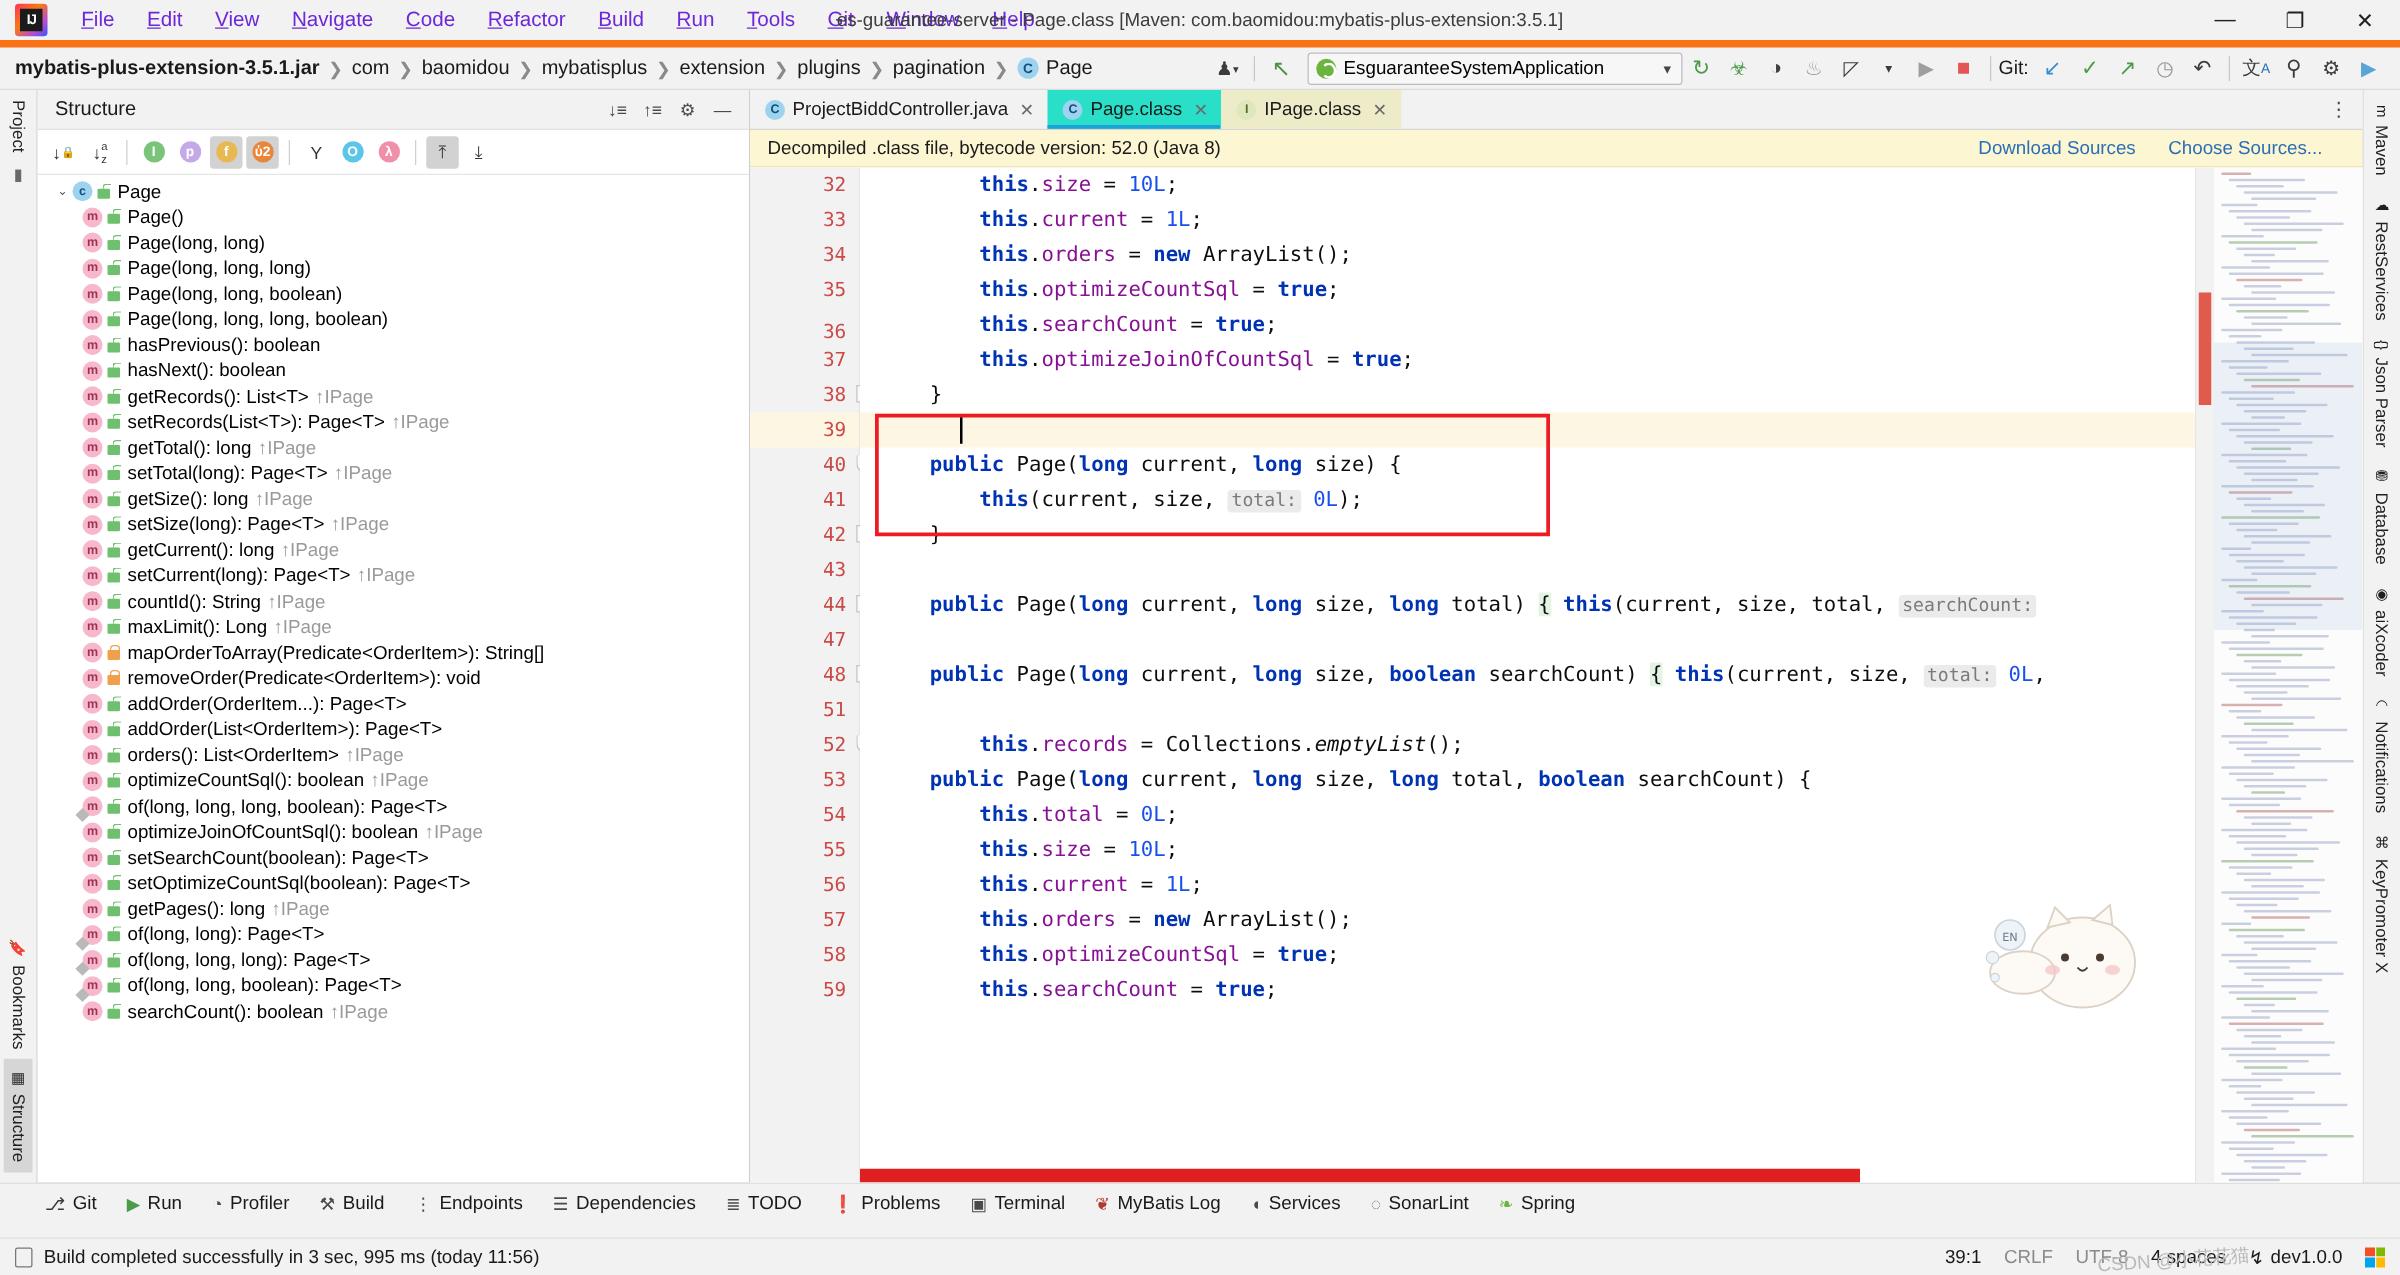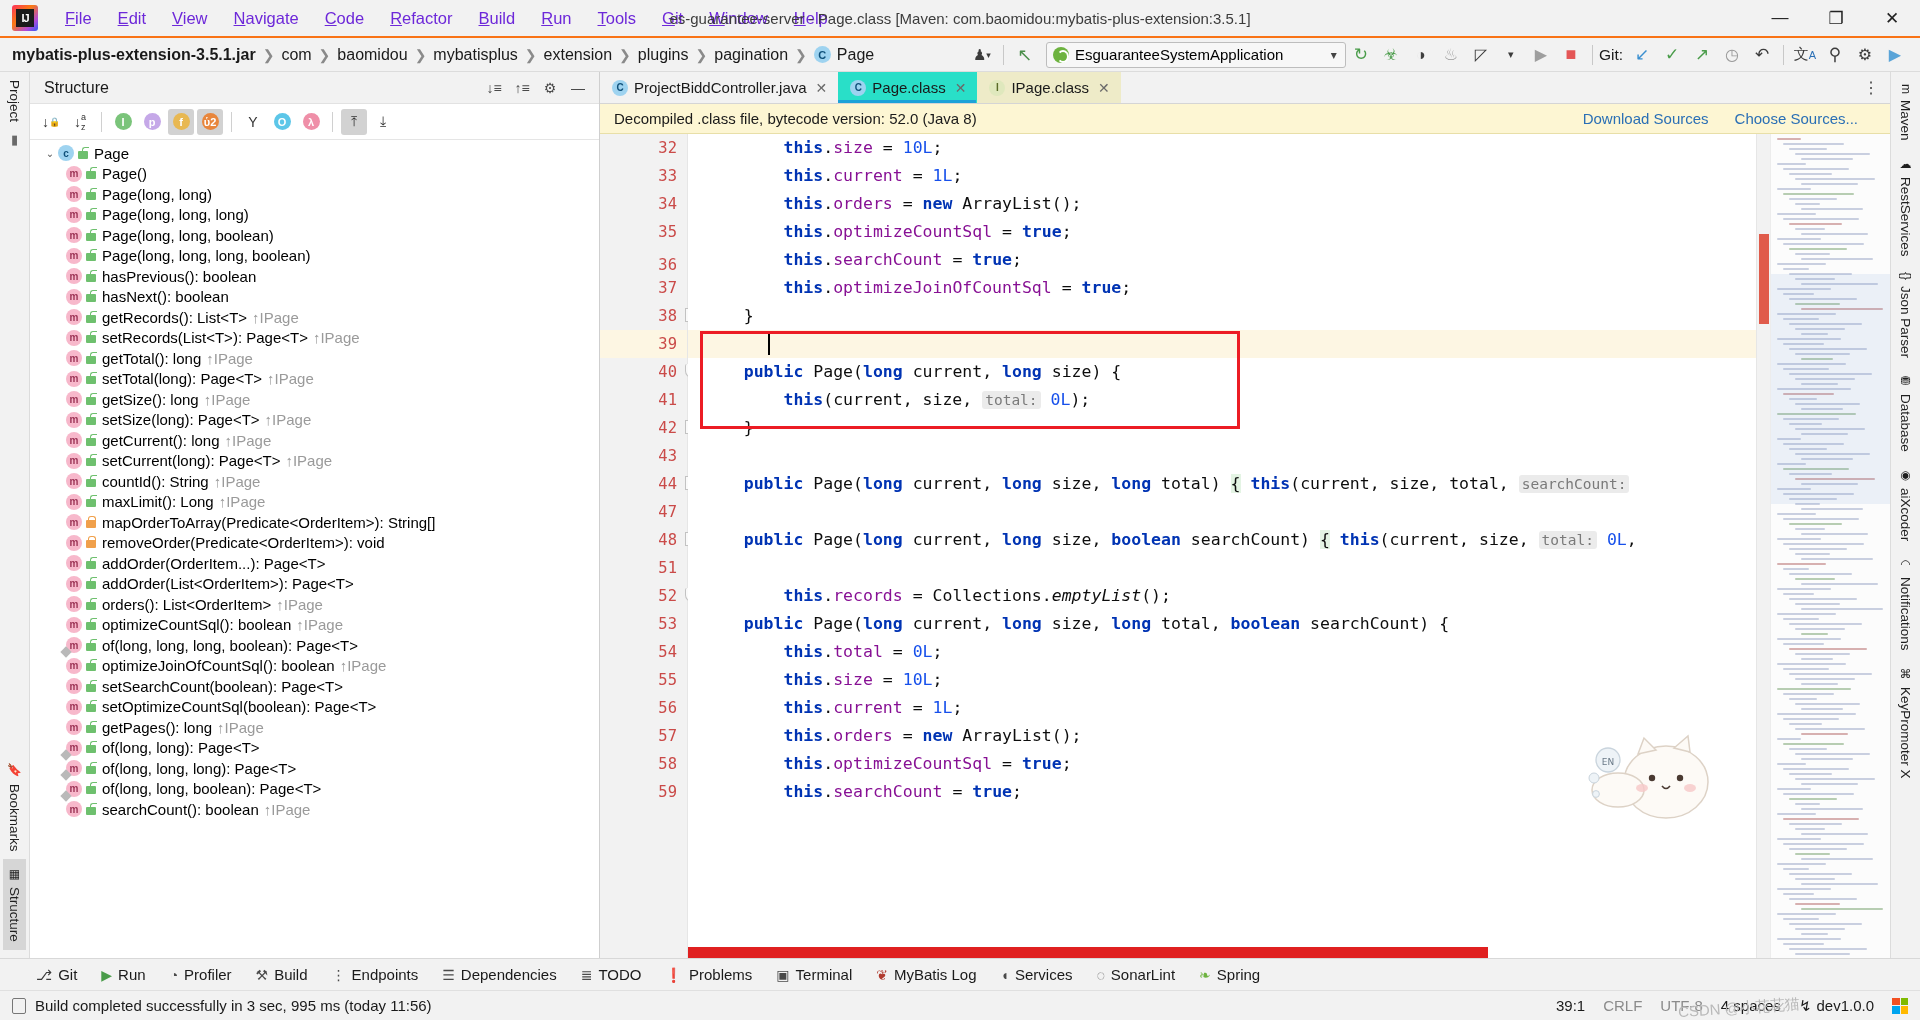--- a/index.html
+++ b/index.html
@@ -9,21 +9,21 @@
     font-size: 16px;
     background: #f2f2f2;
     overflow: hidden;
     color: #000;
   }
   .app { width: 1920px; height: 1020px; display: flex; flex-direction: column; background:#f2f2f2; }
 
   
   .titlebar {
     height: 38px; background: #f2f2f2; display: flex; align-items: center;
-    border-bottom: 2px solid #f97316; position: relative; flex: none;
+    border-bottom: 6px solid #f97316; position: relative; flex: none;
   }
   .ij-logo { width: 26px; height: 26px; margin-left: 12px; margin-right: 14px; position: relative; flex:none;}
   .ij-logo .sq { position:absolute; inset:0; background: linear-gradient(135deg,#fe315d 0%, #f97a12 40%, #b24ad8 75%, #2d5cf5 100%); border-radius:3px;}
   .ij-logo .lbl { position:absolute; left:4px; top:4px; width:18px; height:18px; background:#1b1b1b; color:#fff; font-size:11px; font-weight:bold; display:flex; align-items:center; justify-content:center; letter-spacing:-1px;}
   .menubar { display:flex; align-items:center; gap: 0px; }
   .menu-item {
     padding: 4px 13px; font-size: 16.5px; color:#6d28d9; cursor: default; white-space: nowrap;
   }
   .menu-item .u { text-decoration: underline; }
   .win-title {
@@ -201,21 +201,21 @@
   
   .toolwin-bar {
     height:32px; background:#f2f2f2; border-top:1px solid #d8d8d8; display:flex; align-items:center;
     padding-left:24px; gap:0; flex:none;
   }
   .tw-item {
     display:flex; align-items:center; gap:6px; font-size:15px; color:#1a1a1a; padding:4px 12px; white-space:nowrap;
   }
   .statusbar {
     height:30px; background:#f2f2f2; border-top:1px solid #e0e0e0; display:flex; align-items:center;
-    padding:0 12px; font-size:15px; color:#1a1a1a; flex:none; position:relative;
+    padding:0 12px; font-size:15px; color:#1a1a1a; flex:none; position:relative;margin-top:12px;
   }
   .sb-left { display:flex; align-items:center; gap:9px;}
   .sb-right { margin-left:auto; display:flex; align-items:center; gap:18px; color:#1a1a1a;}
   .sb-muted { color:#8b8b8b; }
   .sb-sq { width:14px;height:16px;border:1.5px solid #777; border-radius:2px;}
   .watermark { position:absolute; right:120px; bottom:2px; color:#b9b9b9; font-size:15px; transform:rotate(-4deg); }
   .win-flag { width:16px;height:16px;display:grid;grid-template-columns:1fr 1fr;grid-template-rows:1fr 1fr;gap:1px;}
   .win-flag i{display:block;}
 </style>
 </head>

